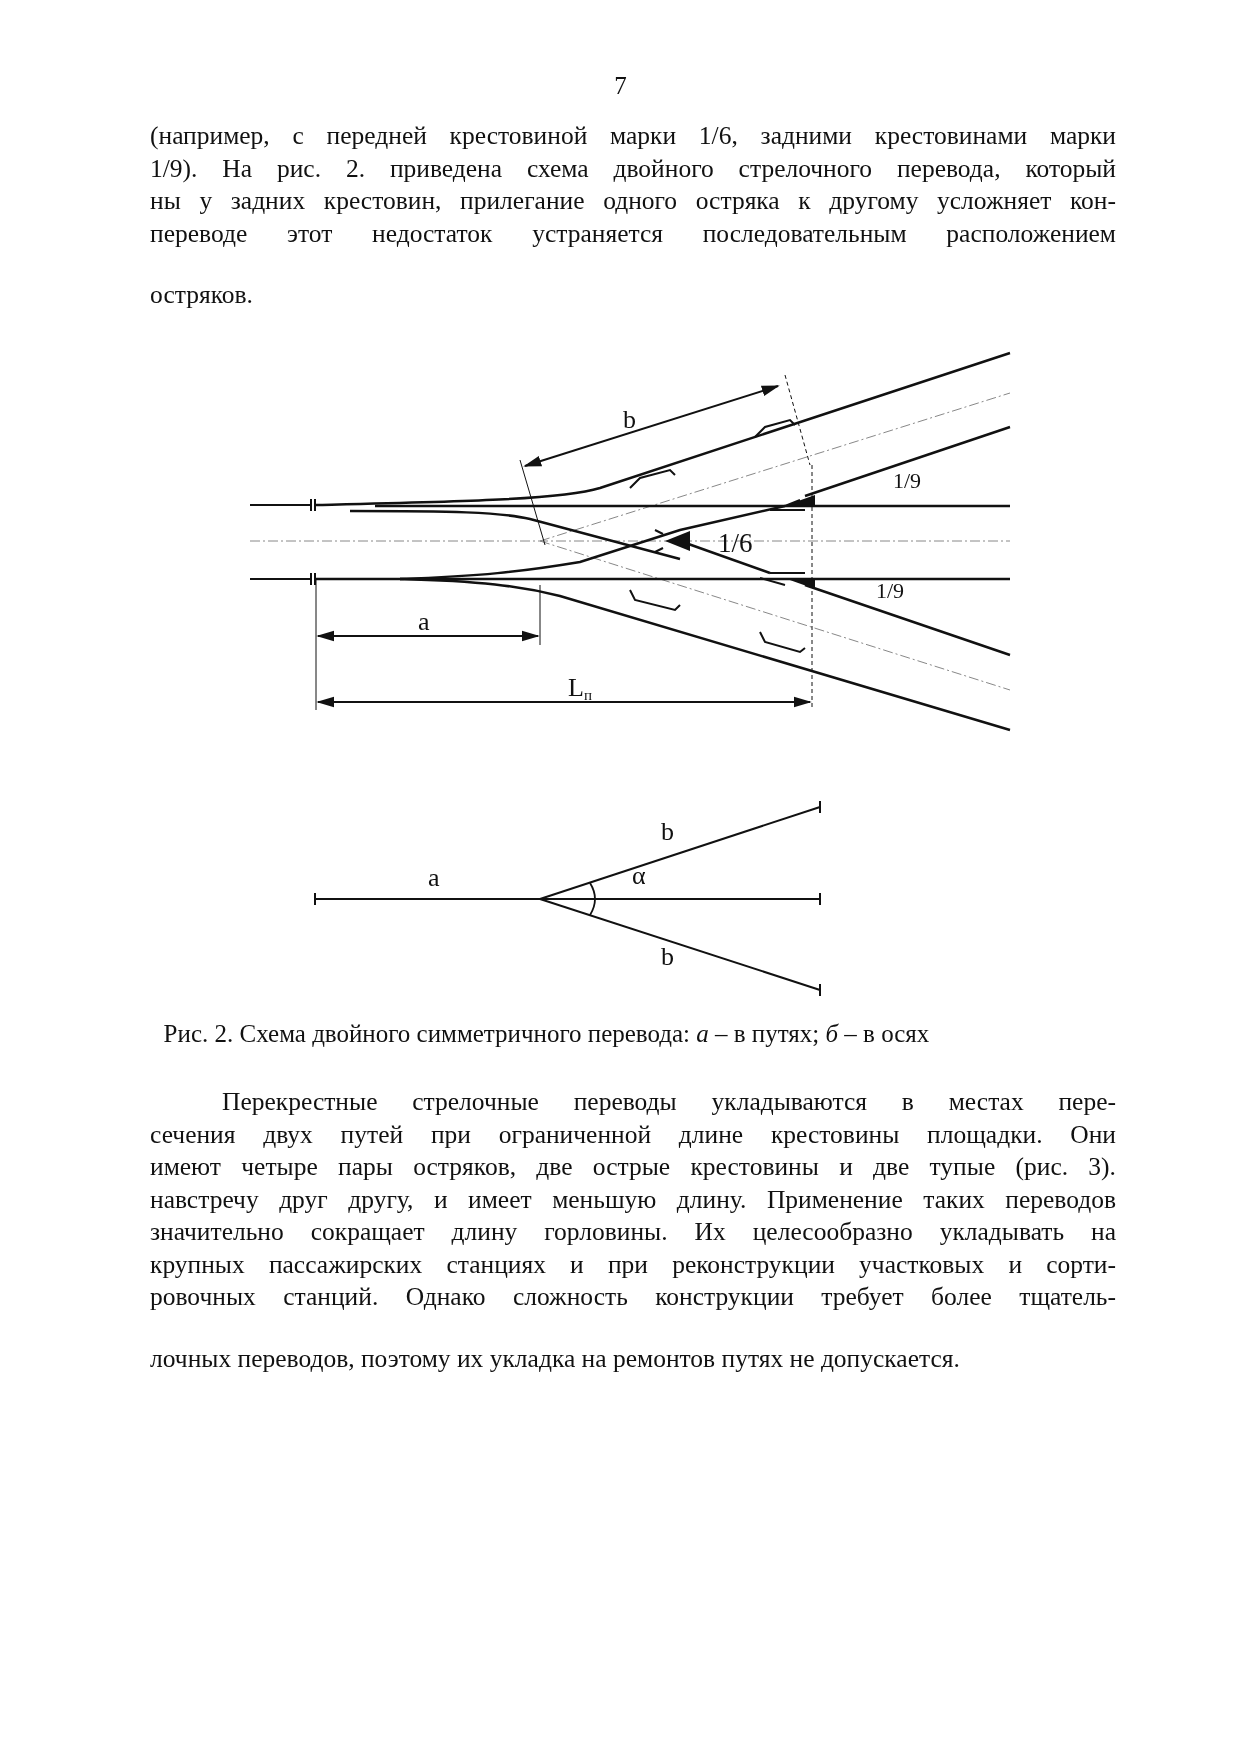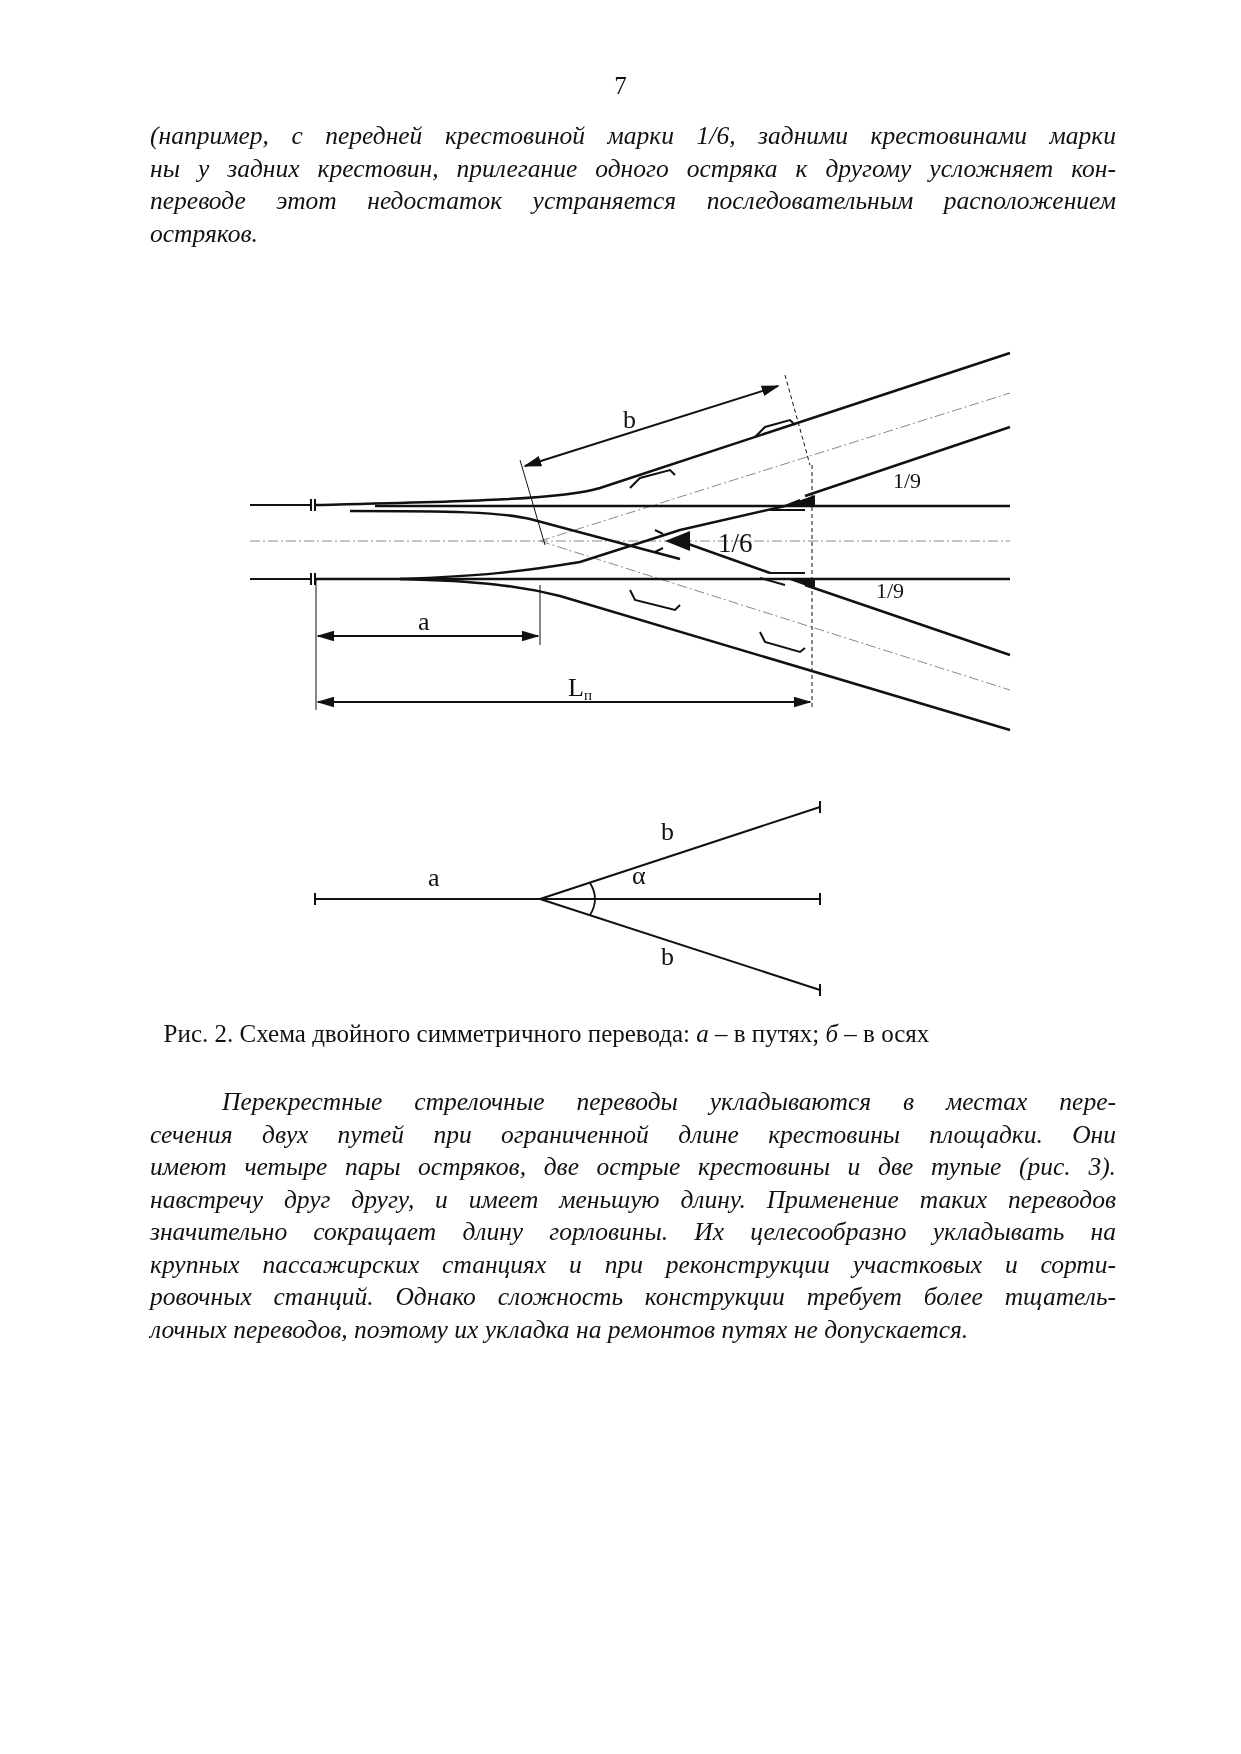--- a/index.html
+++ b/index.html
@@ -1,39 +1,40 @@
 <!DOCTYPE html>
 <html><head>
 <meta charset="utf-8">
 <style>
   html, body { margin: 0; padding: 0; background: #ffffff; }
   body { width: 1241px; height: 1754px; position: relative; overflow: hidden;
          font-family: "Liberation Serif", "DejaVu Serif", serif; color: #111; }
   .page-number { position: absolute; top: 72px; left: 0; width: 1241px; text-align: center;
                  font-size: 25px; }
   .para { position: absolute; left: 150px; width: 966px; font-size: 25.5px; line-height: 32.5px;
-          text-align: justify; margin: 0; font-style: italic; }
+          text-align: justify; margin: 0; }
   .para .line { display: block; text-align: justify; text-align-last: justify; white-space: nowrap; height: 32.5px; }
-  .para .line.last { text-align-last: left; }
+  .para .line.last { text-align-last: left; margin-top: 29px; }
   .para .line.indent { padding-left: 72px; }
   #p1 { top: 120px; }
   #p2 { top: 1086px; }
   .caption { position: absolute; top: 1020px; left: 0; width: 1019px; padding-left: 74px; box-sizing: border-box;
              text-align: center; font-size: 25px; }
   .caption i { font-style: italic; }
   svg { position: absolute; left: 0; top: 0; }
   .svg-label { font-family: "Liberation Serif", "DejaVu Serif", serif; fill: #111; }
 </style>
 </head>
 <body>
 
 <div class="page-number">7</div>
 
 <div class="para" id="p1">
   <span class="line">(например, с передней крестовиной марки 1/6, задними крестовинами марки</span>
+  <span class="line">1/9). На рис. 2. приведена схема двойного стрелочного перевода, который</span>
   <span class="line">ны у задних крестовин, прилегание одного остряка к другому усложняет кон-</span>
   <span class="line">переводе этот недостаток устраняется последовательным расположением</span>
   <span class="line last">остряков.</span>
 </div>
 
 <svg width="1241" height="1020" viewBox="0 0 1241 1020">
   <defs>
     <marker id="arr" viewBox="0 0 10 10" refX="9" refY="5" markerWidth="9" markerHeight="9" orient="auto-start-reverse">
       <path d="M0,2 L10,5 L0,8 z" fill="#111"></path>
     </marker>

